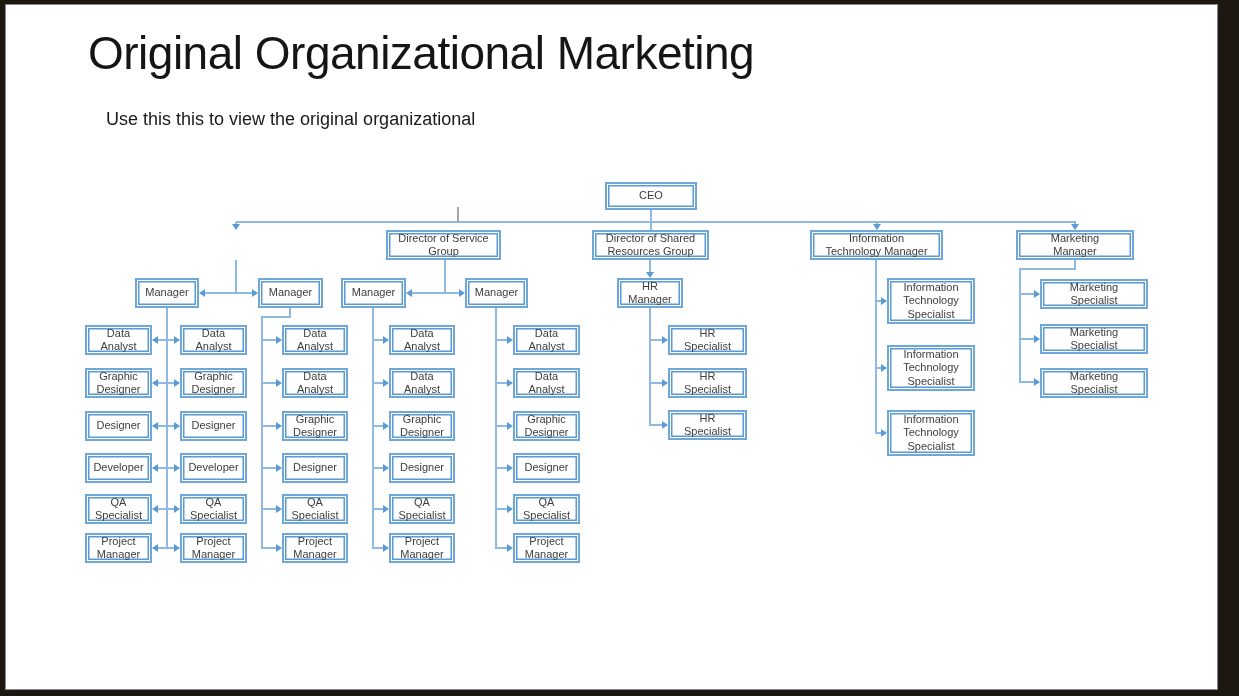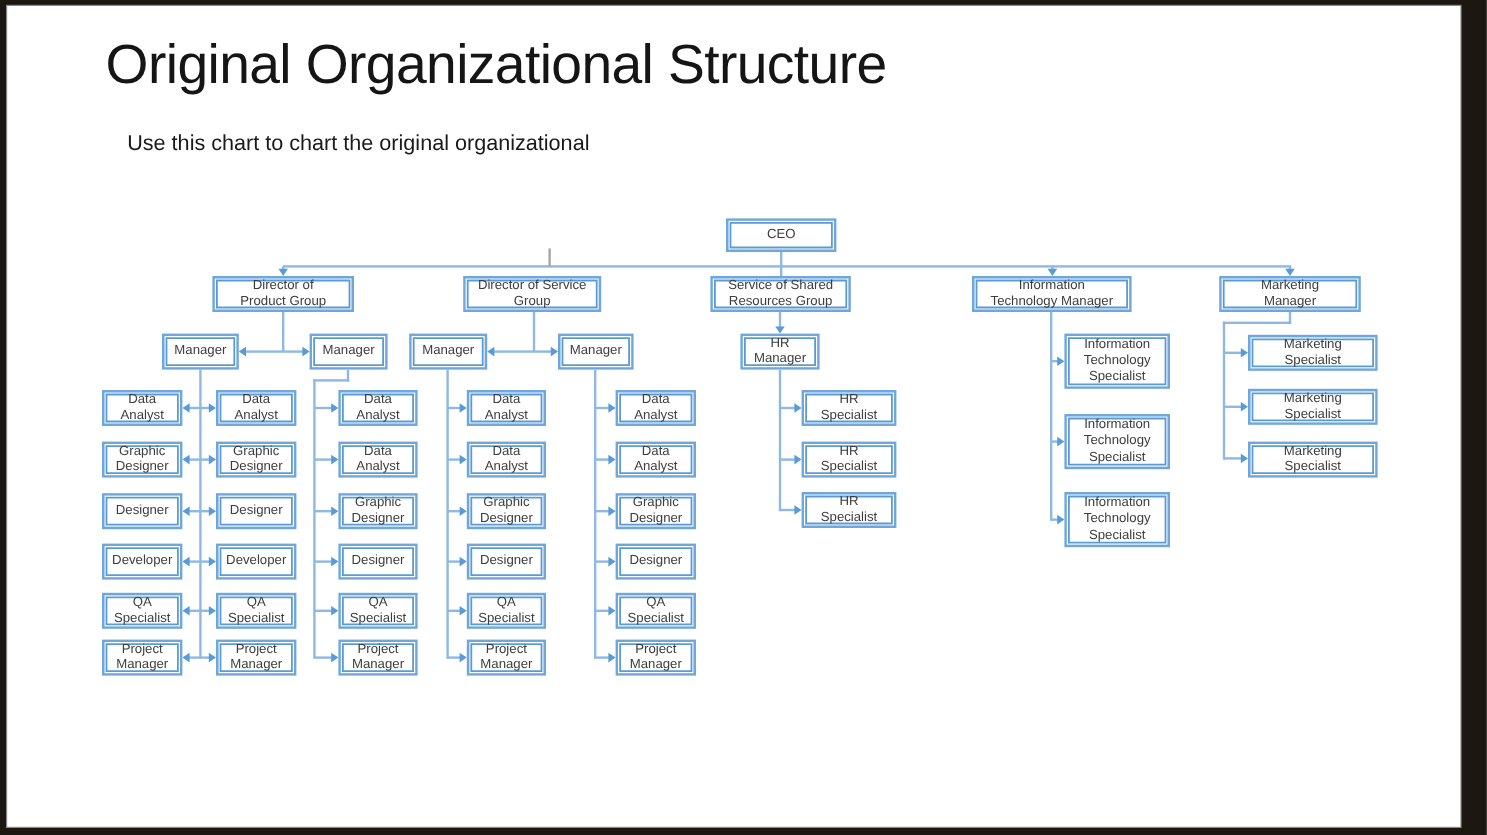--- a/index.html
+++ b/index.html
@@ -20,29 +20,27 @@
   .arr{position:absolute;width:0;height:0;z-index:2;}
   .arr.right{border-top:4px solid transparent;border-bottom:4px solid transparent;border-left:6px solid #5b9bd5;}
   .arr.left{border-top:4px solid transparent;border-bottom:4px solid transparent;border-right:6px solid #5b9bd5;}
   .arr.down{border-left:4px solid transparent;border-right:4px solid transparent;border-top:6px solid #5b9bd5;}
 </style>
 </head>
 <body>
 
 <div id="screen">
   <div id="slide"></div>
-  <div id="page-title">Original Organizational Structure</div>
-  <div id="page-subtitle">Use this chart to chart the original organizational</div>
+  <div id="page-title">Original Organizational Marketing</div>
+  <div id="page-subtitle">Use this this to view the original organizational</div>
   <div id="diagram">
       <div class="node" style="left: 605px; top: 182px; width: 92px; height: 28px;">CEO</div>
-      <div class="node" style="left: 177px; top: 230px; width: 118px; height: 30px;">Director of
-Product Group</div>
       <div class="node" style="left: 386px; top: 230px; width: 115px; height: 30px;">Director of Service
 Group</div>
-      <div class="node" style="left: 592px; top: 230px; width: 117px; height: 30px;">Service of Shared
+      <div class="node" style="left: 592px; top: 230px; width: 117px; height: 30px;">Director of Shared
 Resources Group</div>
       <div class="node" style="left: 810px; top: 230px; width: 133px; height: 30px;">Information
 Technology Manager</div>
       <div class="node" style="left: 1016px; top: 230px; width: 118px; height: 30px;">Marketing
 Manager</div>
       <div class="node" style="left: 135px; top: 278px; width: 64px; height: 30px;">Manager</div>
       <div class="node" style="left: 258px; top: 278px; width: 65px; height: 30px;">Manager</div>
       <div class="node" style="left: 341px; top: 278px; width: 65px; height: 30px;">Manager</div>
       <div class="node" style="left: 465px; top: 278px; width: 63px; height: 30px;">Manager</div>
       <div class="node" style="left: 617px; top: 278px; width: 66px; height: 30px;">HR

